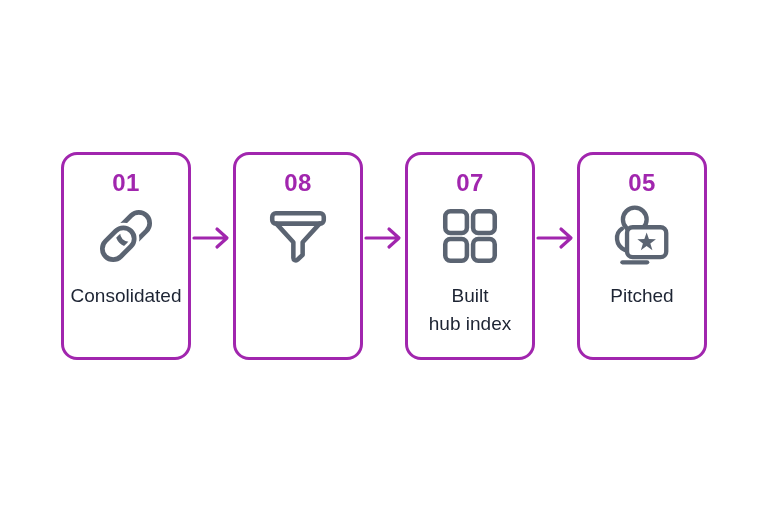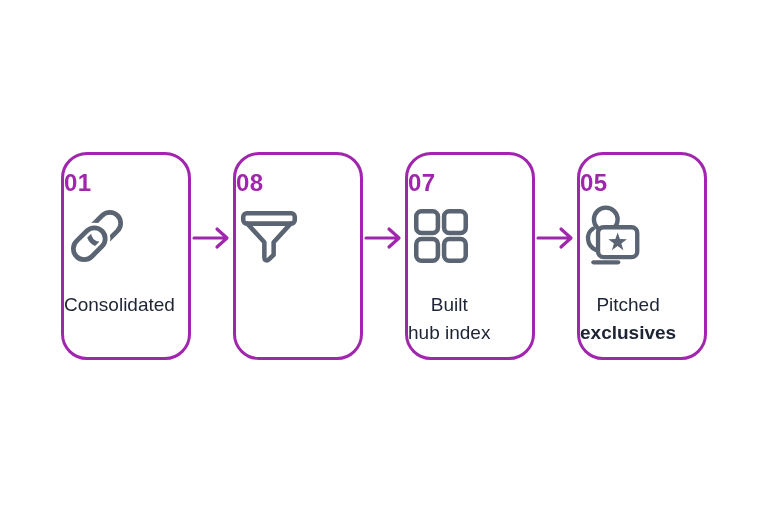--- a/index.html
+++ b/index.html
@@ -27,25 +27,25 @@
     background: #ffffff;
   }
   .flow {
     display: flex;
     align-items: flex-start;
   }
   .card {
     width: 124px;
     height: 202px;
     border: 3px solid var(--accent);
-    border-radius: 26px;
+    border-radius: 16px;
     background: #ffffff;
     display: flex;
     flex-direction: column;
-    align-items: flex-start;
+    align-items: center;
     box-sizing: content-box;
   }
   .num {
     margin-top: 15px;
     font-size: 24px;
     font-weight: 700;
     letter-spacing: 0.5px;
     color: var(--accent);
     line-height: 26px;
   }
@@ -61,21 +61,21 @@
   }
   .icon .stroke {
     fill: none;
     stroke: var(--icon-gray);
     stroke-linecap: round;
     stroke-linejoin: round;
   }
   .icon .fillg { fill: var(--icon-gray); }
   .icon .mask  { fill: #ffffff; stroke: var(--icon-gray); }
   .label {
-    margin-top: 18px;
+    margin-top: 9px;
     font-size: 19px;
     line-height: 28px;
     text-align: center;
     color: var(--text);
   }
   .label .bold { font-weight: 700; }
   .card-emph .label { font-weight: 700; }
   .arrow {
     width: 42px;
     margin-top: 73px;
@@ -163,18 +163,17 @@
         <svg width="66" height="66" viewBox="0 0 64 64">
           <circle class="stroke" stroke-width="4.2" cx="25" cy="16" r="11.5"></circle>
           <path class="stroke" stroke-width="4.2" d="M12.5 25 C5.5 29.5 6 41.5 15.5 45.5"></path>
           <rect class="mask" stroke-width="4.2" x="17.5" y="23.5" width="38" height="29" rx="5.5"></rect>
           <path class="fillg" d="M36.5 28.5 L38.7 34.9 L45.5 35.1 L40.1 39.2 L42.1 45.7 L36.5 41.8 L30.9 45.7 L32.9 39.2 L27.5 35.1 L34.3 34.9 Z"></path>
           <path class="stroke" stroke-width="4.2" d="M13 57.5 H37"></path>
         </svg>
       </div>
       <div class="label">
         <span>Pitched</span><br>
-        <span class="bold">exclusives</span>
       </div>
     </div>
 
   </div>
 </div>
 
 </body></html>

